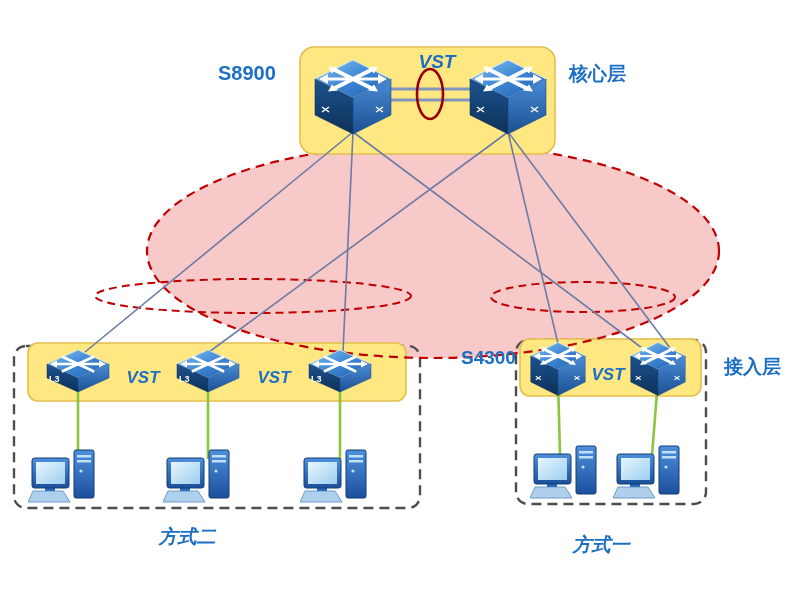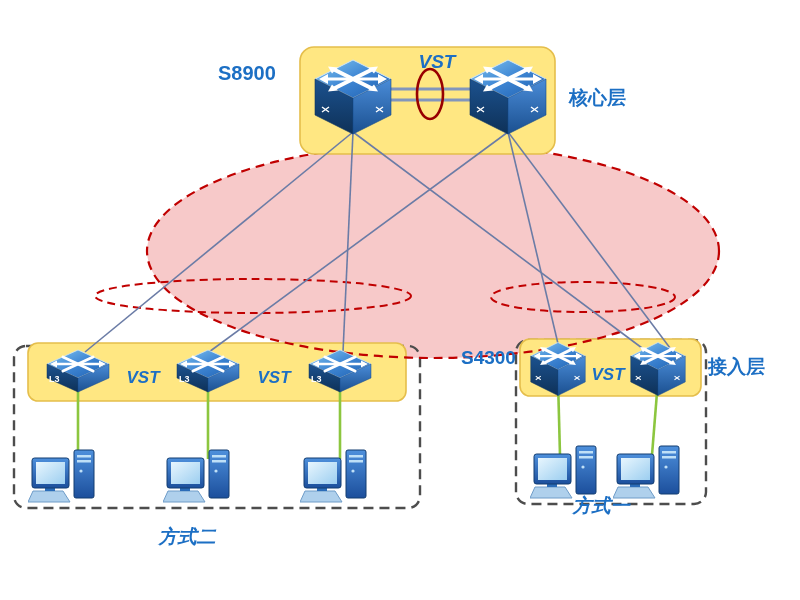--- a/index.html
+++ b/index.html
@@ -143,24 +143,24 @@
 
     <use href="#pc" x="28" y="446" width="70" height="60"></use>
     <use href="#pc" x="163" y="446" width="70" height="60"></use>
     <use href="#pc" x="300" y="446" width="70" height="60"></use>
     <use href="#pc" x="530" y="442" width="70" height="60"></use>
     <use href="#pc" x="613" y="442" width="70" height="60"></use>
   </svg>
 
   <div class="lbl fs20" style="left:218px;top:62px">S8900</div>
   <div class="lbl fs19 center" style="left:437px;top:52px">VST</div>
-  <div class="lbl fs19" style="left:569px;top:88px">核心层</div>
+  <div class="lbl fs19" style="left:569px;top:64px">核心层</div>
 
   <div class="lbl fs17 center" style="left:143px;top:369px">VST</div>
   <div class="lbl fs17 center" style="left:274px;top:369px">VST</div>
 
   <div class="lbl fs19" style="left:461px;top:348px">S4300</div>
   <div class="lbl fs17 center" style="left:608px;top:366px">VST</div>
-  <div class="lbl fs19" style="left:708px;top:357px">接入层</div>
+  <div class="lbl fs19" style="left:724px;top:357px">接入层</div>
 
   <div class="lbl fs19 center" style="left:187px;top:527px">方式二</div>
-  <div class="lbl fs19 center" style="left:601px;top:496px">方式一</div>
+  <div class="lbl fs19 center" style="left:601px;top:535px">方式一</div>
 </div>
 
 </body></html>

